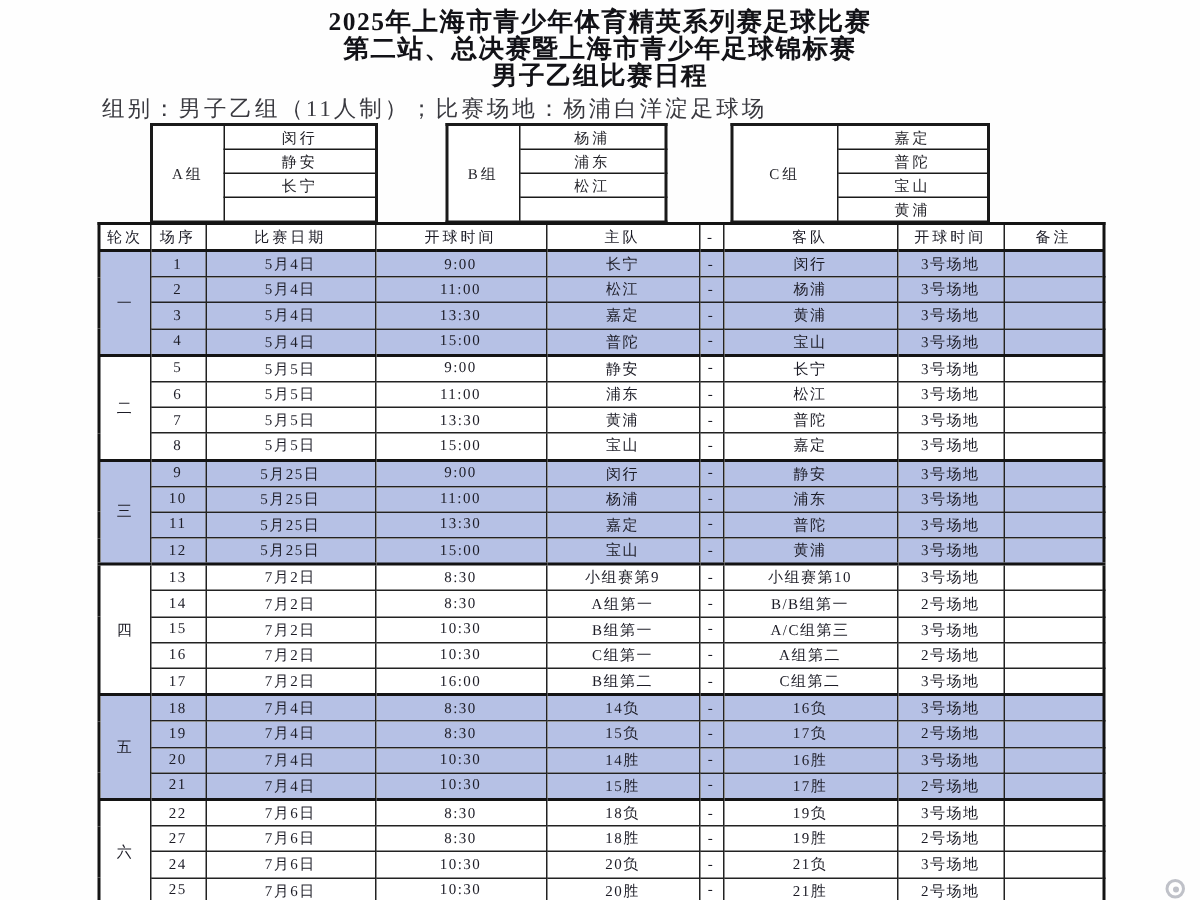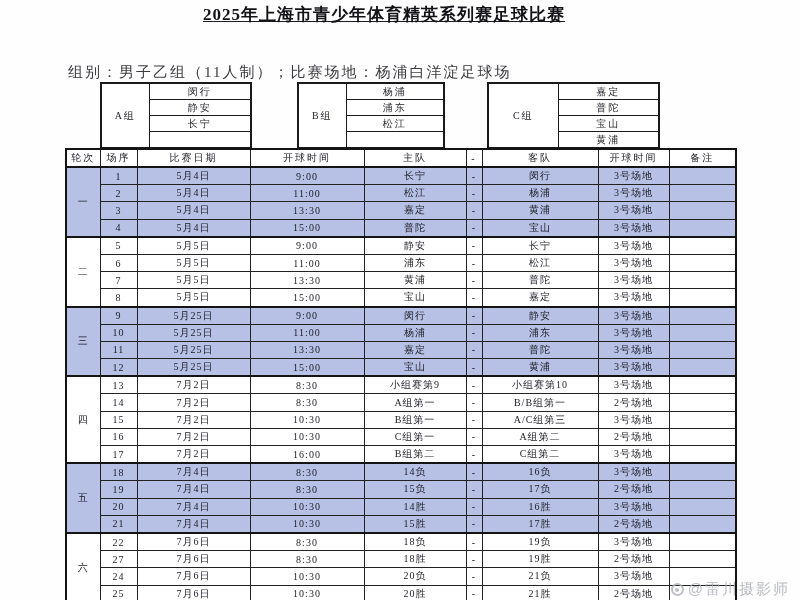--- a/index.html
+++ b/index.html
@@ -4,21 +4,21 @@
 <style>
   html,body{margin:0;padding:0;}
   body{
     width:800px;height:600px;overflow:hidden;background:#ffffff;
     font-family:"Liberation Serif","DejaVu Serif",serif;
     color:#1b1b22;position:relative;
   }
   .page{position:absolute;inset:0;background:#fefefe;}
 
   
-  .titles{position:absolute;top:6px;left:49px;width:670px;text-align:center;text-decoration:underline;}
+  .titles{position:absolute;top:6px;left:65px;width:670px;text-align:center;}
   .title-line{font-weight:700;font-size:17px;line-height:18px;letter-spacing:1px;color:#121217;}
 
   .info-line{
     position:absolute;top:63px;left:68px;font-size:15px;letter-spacing:2px;
     color:#3a3a40;white-space:nowrap;
   }
 
   
   .group-area{position:absolute;top:80px;left:0;width:800px;height:68px;}
   table.group{border-collapse:collapse;table-layout:fixed;position:absolute;}
@@ -74,20 +74,22 @@
     border-radius:50%;background:rgba(175,178,186,0.8);
   }
 </style>
 </head>
 <body>
 
 <div class="page">
 
   <div class="titles">
     <div class="title-line">2025年上海市青少年体育精英系列赛足球比赛</div>
+    <div class="title-line">第二站、总决赛暨上海市青少年足球锦标赛</div>
+    <div class="title-line">男子乙组比赛日程</div>
   </div>
 
   <div class="info-line">组别：男子乙组（11人制）；比赛场地：杨浦白洋淀足球场</div>
 
   <div class="group-area">
 
     <table class="group" id="groupA">
       <colgroup>
           <col class="lbl">
           <col>
@@ -437,16 +439,15 @@
             <td>21胜</td>
             <td>2号场地</td>
             <td></td>
           </tr>
         </tbody>
     </table>
   </div>
 
   <div class="watermark">
     <span class="cam-icon"></span>
-    <span>@雷川摄影师</span>
   </div>
 
 </div>
 
 </body></html>

